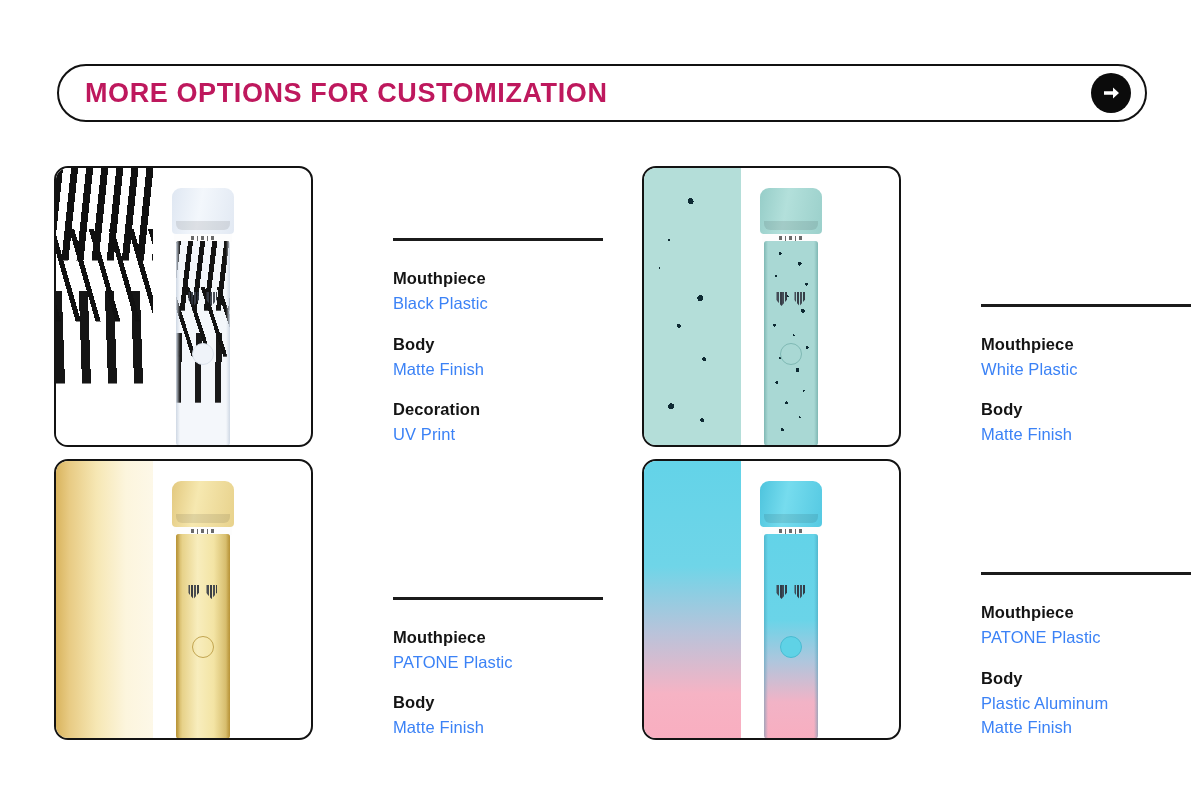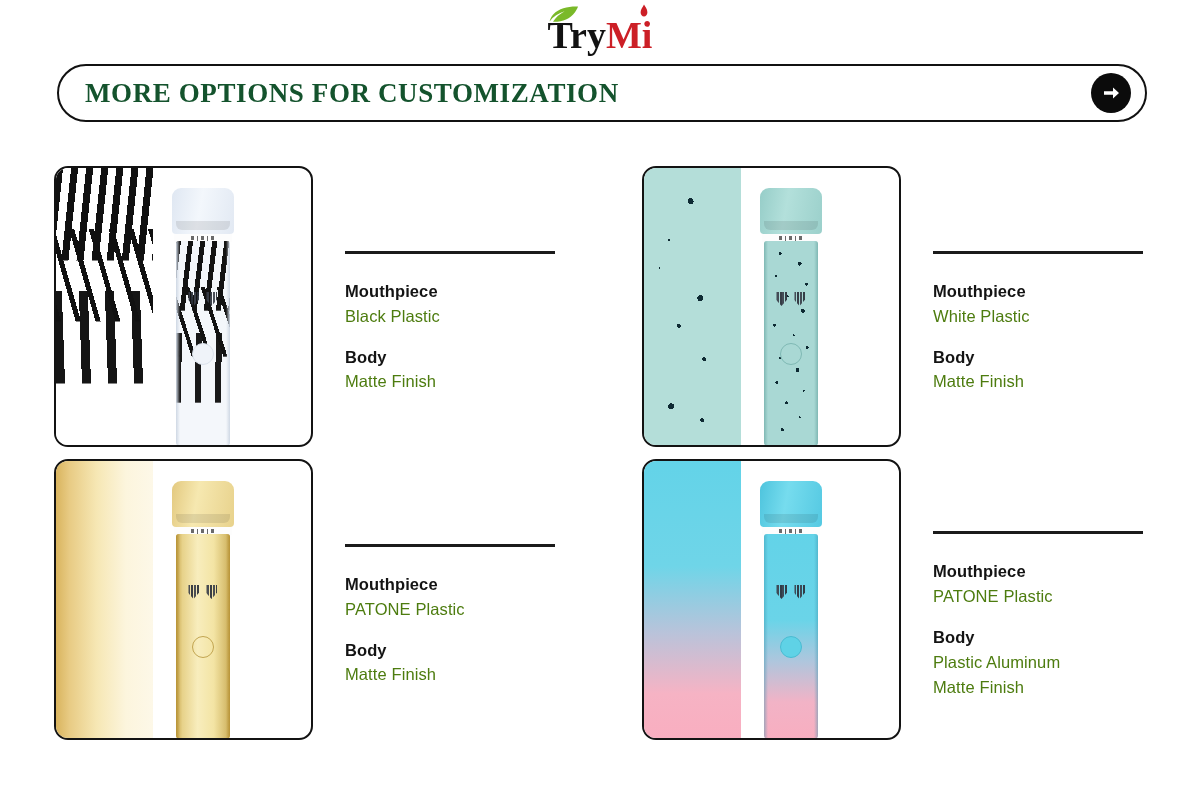--- a/index.html
+++ b/index.html
@@ -42,43 +42,43 @@
   
   .header-bar {
     position: absolute; left: 57px; top: 64px;
     width: 1090px; height: 58px;
     border: 2px solid #111; border-radius: 29px;
     background: #fff;
     display: flex; align-items: center;
   }
   .header-title {
     margin-left: 26px;
-    font-family: Liberation Serif, serif;
+    font-family: Liberation Sans, sans-serif;
     font-size: 27px; font-weight: 700;
     letter-spacing: 0.6px;
-    color: #14532d;
+    color: #be185d;
     white-space: nowrap;
   }
   .header-arrow {
     position: absolute; right: 14px; top: 50%;
     transform: translateY(-50%);
     width: 40px; height: 40px; border-radius: 50%;
     background: #0b0b0b;
     display: flex; align-items: center; justify-content: center;
   }
   .header-arrow svg { display: block; }
 
   
   .grid {
     position: absolute; left: 0; top: 166px;
     width: 1200px; height: 600px;
   }
   .option {
     position: absolute;
-    display: flex; align-items: center;
+    display: flex; align-items: flex-end; gap: 48px;
   }
   .option.r1 { top: 0; }
   .option.r2 { top: 293px; }
   .option.c1 { left: 54px; }
   .option.c2 { left: 642px; }
 
   .img-card {
     position: relative;
     width: 259px; height: 281px;
     border: 2px solid #131313;
@@ -165,40 +165,29 @@
     background: #1b1b1b;
     margin-bottom: 26px;
   }
   .spec-group { margin-bottom: 17px; }
   .spec-group:last-child { margin-bottom: 0; }
   .spec-label {
     font-size: 16.5px; font-weight: 700; color: #141414;
     letter-spacing: .1px; line-height: 1.45;
   }
   .spec-value {
-    font-size: 16.5px; font-weight: 400; color: #4d7c0f;
+    font-size: 16.5px; font-weight: 400; color: #3b82f6;
     letter-spacing: .1px; line-height: 1.5;
   }
 </style>
 </head>
 <body>
 
 <div class="page">
 
-  <div class="logo-wrap">
-    <div class="logo">
-      <svg class="leaf" viewBox="0 0 30 16">
-        <path d="M29 0.6C20 0.2 10 2.2 4.4 8.2 2.2 10.6 1 13.2 0.6 15.4c3.4-5 9-8.4 15-10.2-4.8 2.6-9 6.2-11.6 10.6 8.6 0.4 17-2.6 22-9.6 1.6-2.2 2.6-4.2 3-5.6z" fill="#7ab929"></path>
-      </svg>
-      <span class="try">Try</span><span class="mi">Mi</span>
-      <svg class="drop" viewBox="0 0 12 16">
-        <path d="M6 0.5C7.2 3 9.4 5 9.4 8.2c0 2.5-1.6 4.3-3.4 4.3S2.6 10.7 2.6 8.2C2.6 5.4 4.8 3.2 6 0.5z" fill="#cc1f26"></path>
-      </svg>
-    </div>
-  </div>
 
   <div class="header-bar">
     <div class="header-title">MORE OPTIONS FOR CUSTOMIZATION</div>
     <div class="header-arrow">
       <svg width="22" height="22" viewBox="0 0 22 22">
         <path d="M4 9.2h9V5.6l6 5.4-6 5.4v-3.6H4z" fill="#ffffff"></path>
       </svg>
     </div>
   </div>
 
@@ -244,20 +233,24 @@
       </div>
       <div class="spec">
         <div class="spec-rule"></div>
         <div class="spec-group">
           <div class="spec-label">Mouthpiece</div>
           <div class="spec-value">Black Plastic</div>
         </div>
         <div class="spec-group">
           <div class="spec-label">Body</div>
           <div class="spec-value">Matte Finish</div>
+        </div>
+        <div class="spec-group">
+          <div class="spec-label">Decoration</div>
+          <div class="spec-value">UV Print</div>
         </div>
       </div>
     </div>
 
     <div class="option r1 c2">
       <div class="img-card">
         <div class="strip" style="background:#b4ded9;
                     background-image:
                       radial-gradient(circle at 48% 12%, #0e2a33 0 3px, transparent 3px),
                       radial-gradient(circle at 26% 26%, #0e2a33 0 1px, transparent 1px),

